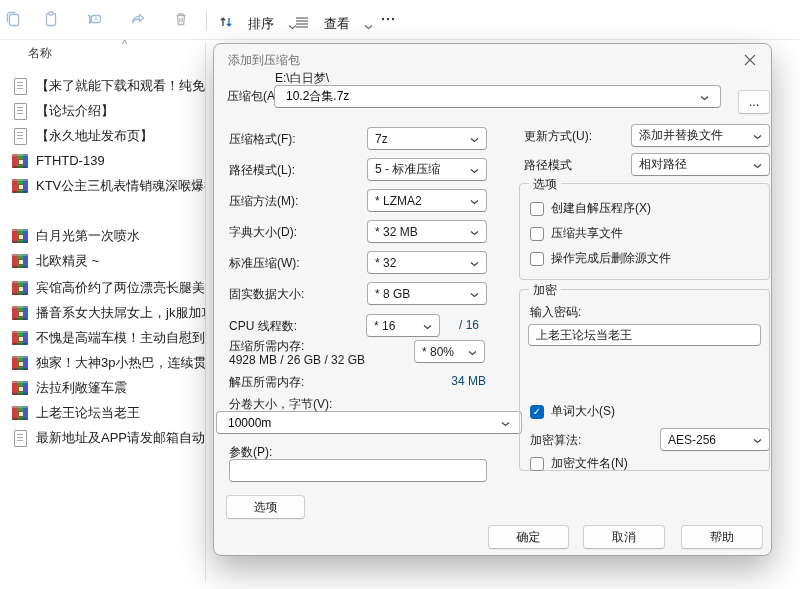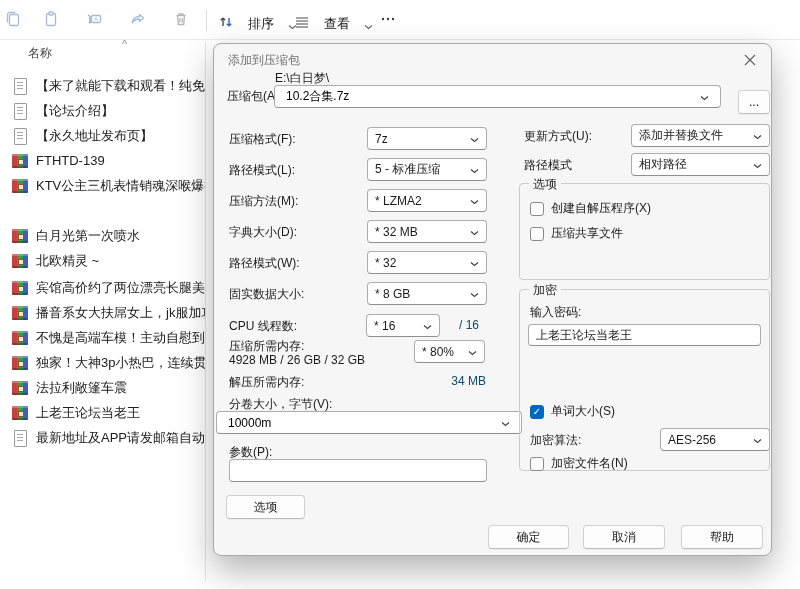--- a/index.html
+++ b/index.html
@@ -240,21 +240,21 @@
     </div>
 
   <div class="lbl" style="left:15px; top:180px">字典大小(D):</div>
   <div class="combo" style="left:153px; top:176px; width:120px">
       <span class="val">* 32 MB</span>
       <span><svg width="9" height="6" viewBox="0 0 9 6" fill="none" stroke="#444" stroke-width="1.2">
           <path d="M1 1.5l3.5 3L8 1.5"></path>
         </svg></span>
     </div>
 
-  <div class="lbl" style="left:15px; top:211px">路径模式(W):</div>
+  <div class="lbl" style="left:15px; top:211px">标准压缩(W):</div>
   <div class="combo" style="left:153px; top:207px; width:120px">
       <span class="val">* 32</span>
       <span><svg width="9" height="6" viewBox="0 0 9 6" fill="none" stroke="#444" stroke-width="1.2">
           <path d="M1 1.5l3.5 3L8 1.5"></path>
         </svg></span>
     </div>
 
   <div class="lbl" style="left:15px; top:242px">固实数据大小:</div>
   <div class="combo" style="left:153px; top:238px; width:120px">
       <span class="val">* 8 GB</span>
@@ -316,20 +316,24 @@
 
   <div class="group" style="left:305px; top:139px; width:251px; height:97px">
     <span class="legend">选项</span>
     <div class="cb-row" style="left:10px; top:16px">
       <span class="cb" data-checked="false"></span>
       <span>创建自解压程序(X)</span>
     </div>
     <div class="cb-row" style="left:10px; top:41px">
       <span class="cb" data-checked="false"></span>
       <span>压缩共享文件</span>
+    </div>
+    <div class="cb-row" style="left:10px; top:66px">
+      <span class="cb" data-checked="false"></span>
+      <span>操作完成后删除源文件</span>
     </div>
   </div>
 
   <div class="group" style="left:305px; top:245px; width:251px; height:182px">
     <span class="legend">加密</span>
     <div class="lbl" style="left:10px; top:14px">输入密码:</div>
     <input class="txt" style="left: 8px; top: 34px; width: 233px; height: 22px;" value="上老王论坛当老王">
     <div class="cb-row" style="left:10px; top:113px">
       <span class="cb" data-checked="true"></span>
       <span>单词大小(S)</span>

